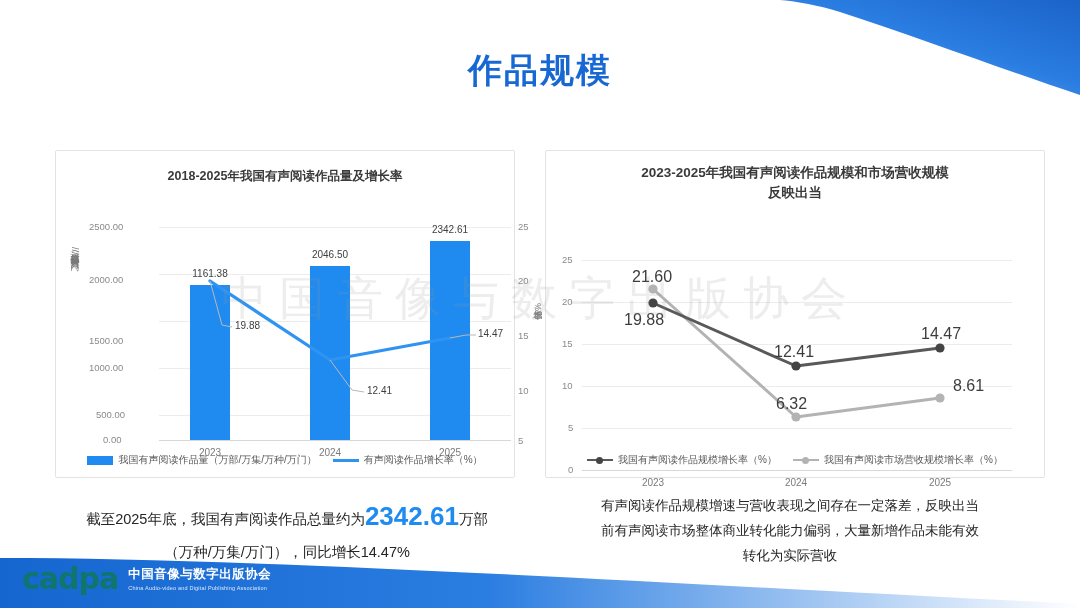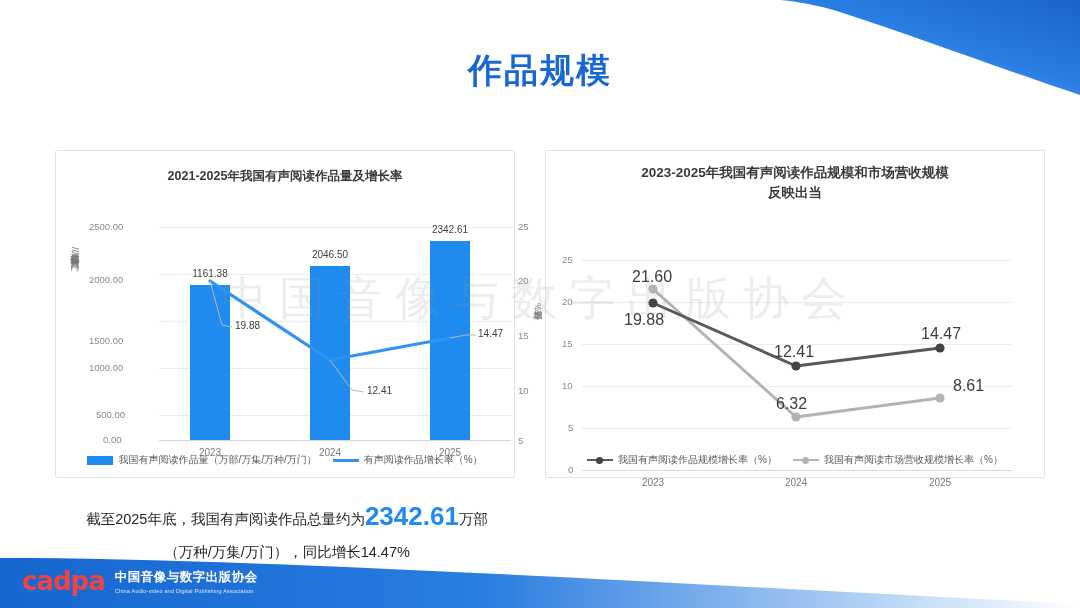--- a/index.html
+++ b/index.html
@@ -85,21 +85,21 @@
   .caption {
     position: absolute; text-align: center;
     font-size: 14.5px; color: #262626; line-height: 1.75;
   }
   .caption-left  { left: 52px;  top: 494px; width: 470px; }
   .caption-right { left: 545px; top: 494px; width: 490px; font-size: 13.5px; line-height: 1.85; }
   .big-num { color: #1f8bf0; font-size: 26px; font-weight: bold; vertical-align: -1px; }
 
   
   .footer-logo { position: absolute; left: 22px; bottom: 12px; display: flex; align-items: center; gap: 10px; z-index: 3; }
-  .logo-word { font-size: 26px; font-weight: bold; color: #ef4444; letter-spacing: -1px; font-family: "DejaVu Sans", sans-serif; }
+  .logo-word { font-size: 30px; font-weight: bold; color: #0f766e; letter-spacing: -1px; font-family: "DejaVu Sans", sans-serif; }
   .logo-cn { font-size: 12.5px; font-weight: bold; color: #fff; letter-spacing: 0.5px; }
   .logo-en { font-size: 5.5px; color: #dbe8fb; letter-spacing: 0.2px; margin-top: 2px; }
 </style>
 </head>
 <body>
 
 <div class="slide">
 
   <div class="deco-top">
     <svg width="300" height="95" viewBox="0 0 300 95">
@@ -123,21 +123,21 @@
           <stop offset="100%" stop-color="#ffffff"></stop>
         </linearGradient>
       </defs>
       <path d="M0,6 C260,6 640,30 1080,52 L1080,56 L0,56 Z" fill="url(#gBot)"></path>
     </svg>
   </div>
 
   <div class="page-title">作品规模</div>
 
   <div class="card card-left">
-    <div class="chart-title">2021-2025年我国有声阅读作品量及增长率</div>
+    <div class="chart-title">2018-2025年我国有声阅读作品量及增长率</div>
 
     <div class="plot" style="height:270px;">
 
       <div class="gridline" style="left:103px; top:42px;  width:352px;"></div>
       <div class="gridline" style="left:103px; top:89px;  width:352px;"></div>
       <div class="gridline" style="left:103px; top:136px; width:352px;"></div>
       <div class="gridline" style="left:103px; top:183px; width:352px;"></div>
       <div class="gridline" style="left:103px; top:230px; width:352px;"></div>
       <div class="gridline" style="left:103px; top:255px; width:352px; background:#d8d8d8;"></div>
 
@@ -263,20 +263,25 @@
 
   <div class="watermark">中国音像与数字出版协会</div>
 
   <div class="caption caption-left">
     <div>
       <span>截至2025年底，我国有声阅读作品总量约为</span><span class="big-num">2342.61</span><span>万部</span>
     </div>
     <div>（万种/万集/万门），同比增长14.47%</div>
   </div>
 
+  <div class="caption caption-right">
+    <div>有声阅读作品规模增速与营收表现之间存在一定落差，反映出当</div>
+    <div>前有声阅读市场整体商业转化能力偏弱，大量新增作品未能有效</div>
+    <div>转化为实际营收</div>
+  </div>
 
   <div class="footer-logo">
     <span class="logo-word">cadpa</span>
     <span>
       <div class="logo-cn">中国音像与数字出版协会</div>
       <div class="logo-en">China Audio-video and Digital Publishing Association</div>
     </span>
   </div>
 
 </div>

